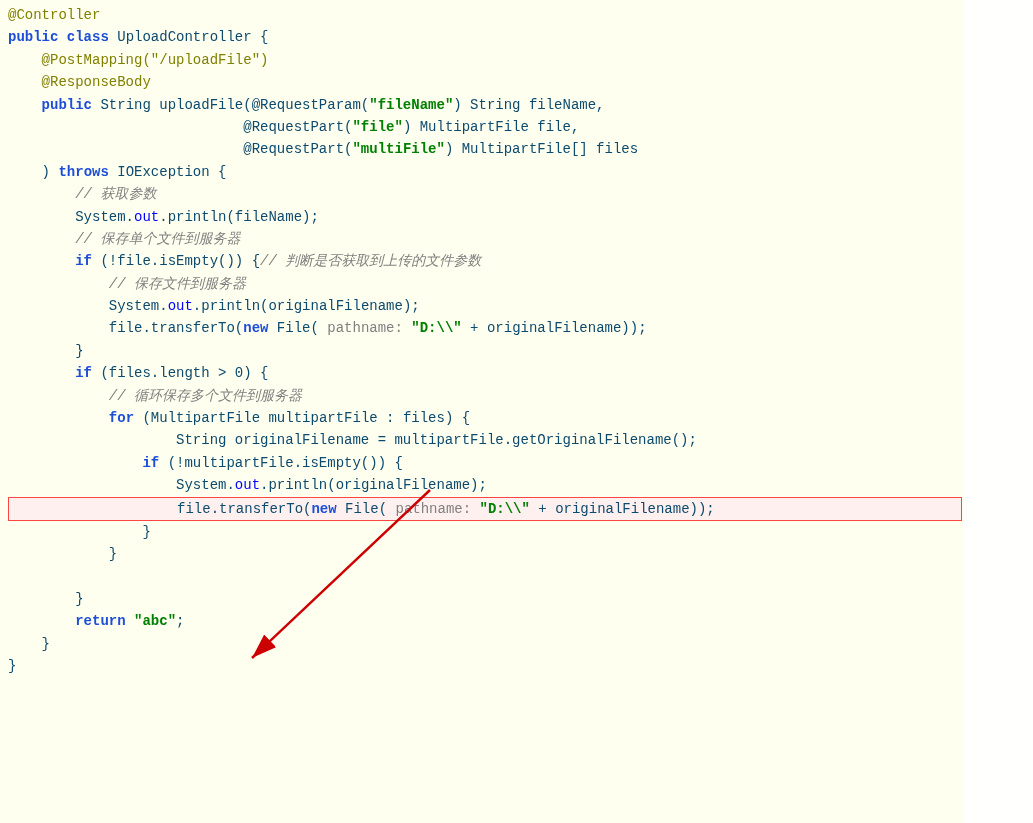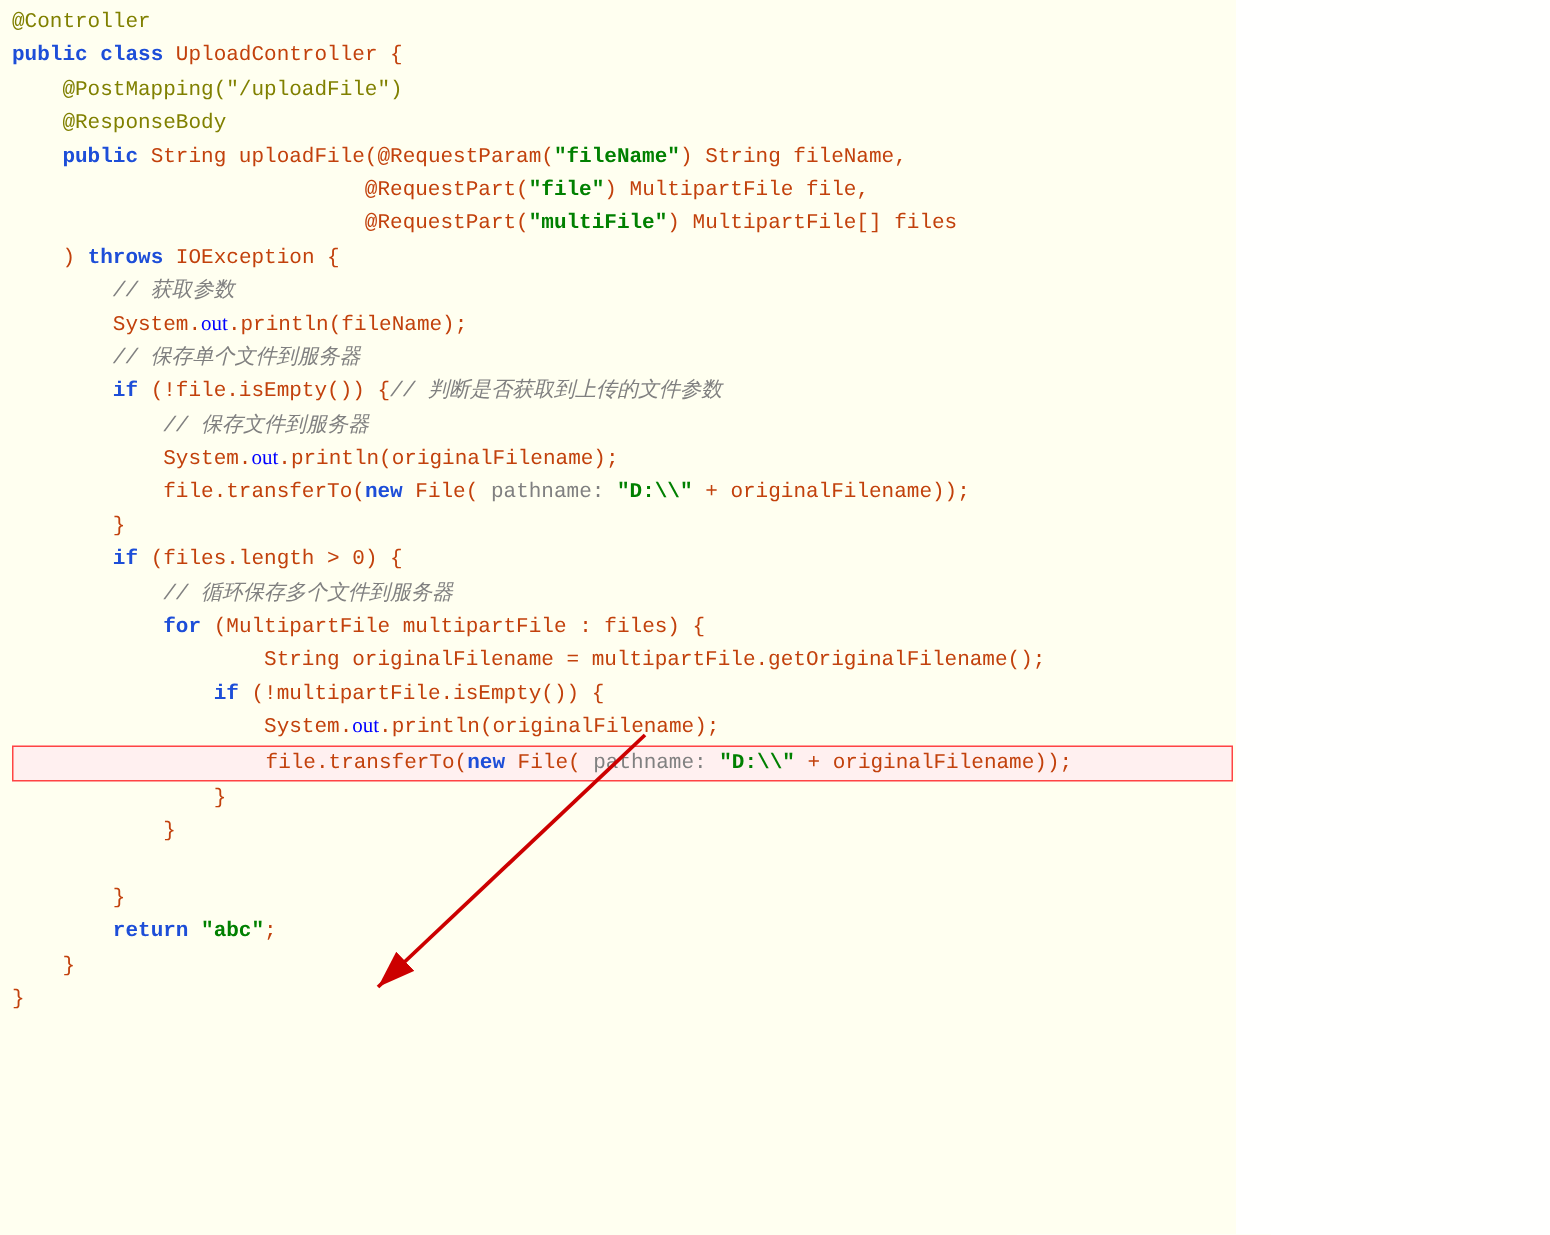--- a/index.html
+++ b/index.html
@@ -11,21 +11,21 @@
     body {
       background: #fffffe;
       font-family: 'Courier New', Courier, monospace;
       font-size: 14px;
       line-height: 1.6;
     }
 
     .code-container {
       background: #fffff0;
       min-height: 823px;
-      width: 824px;
+      width: 964px;
       padding: 4px 0;
       overflow: auto;
       position: relative;
     }
 
     .line {
       display: flex;
       align-items: baseline;
       padding: 0 0 0 8px;
       min-height: 22px;
@@ -35,23 +35,23 @@
     .line-content {
       flex: 1;
     }
 
     
     .kw { color: #1d4ed8; font-weight: bold; } 
     .annotation { color: #808000; } 
     .string { color: #008000; font-weight: bold; } 
     .comment { color: #808080; font-style: italic; } 
     .param-name { color: #808080; margin-top: 24px; } 
-    .normal { color: #c2410c; }
+    .normal { color: #0c4a6e; }
     .bold { font-weight: bold; }
-    .dot-out { color: #0000ff; font-family: Liberation Serif, serif; } 
+    .dot-out { color: #0000ff; } 
 
     .highlighted-line {
       background-color: #fff0f0;
       border: 1px solid #ff4444;
       display: inline-block;
       width: calc(100% - 2px);
     }
 
     
     .overlay {

